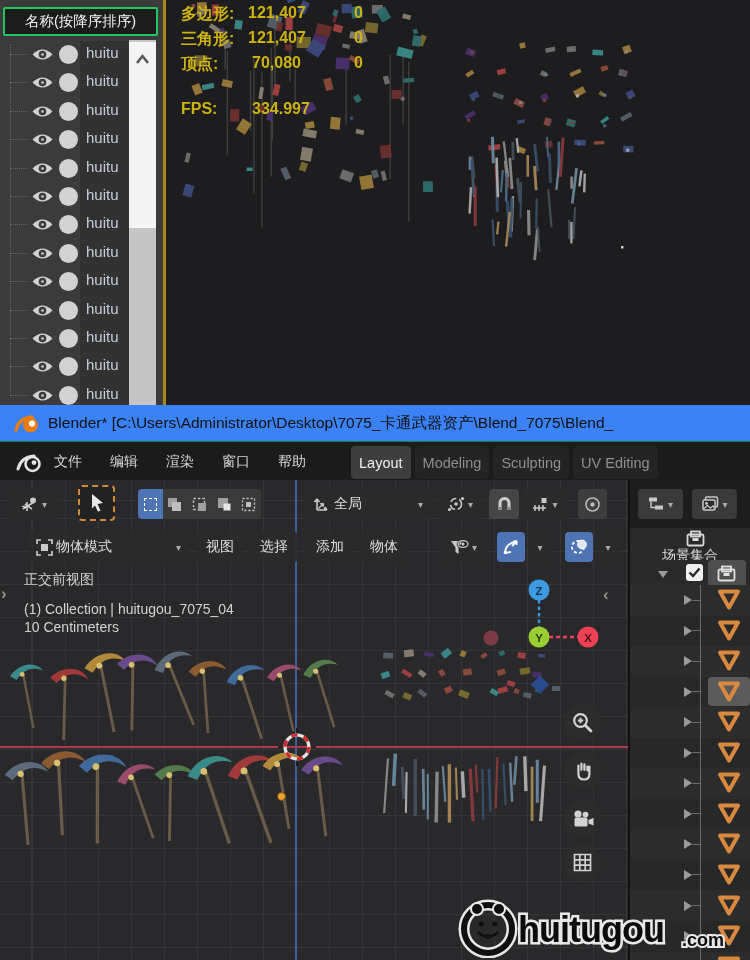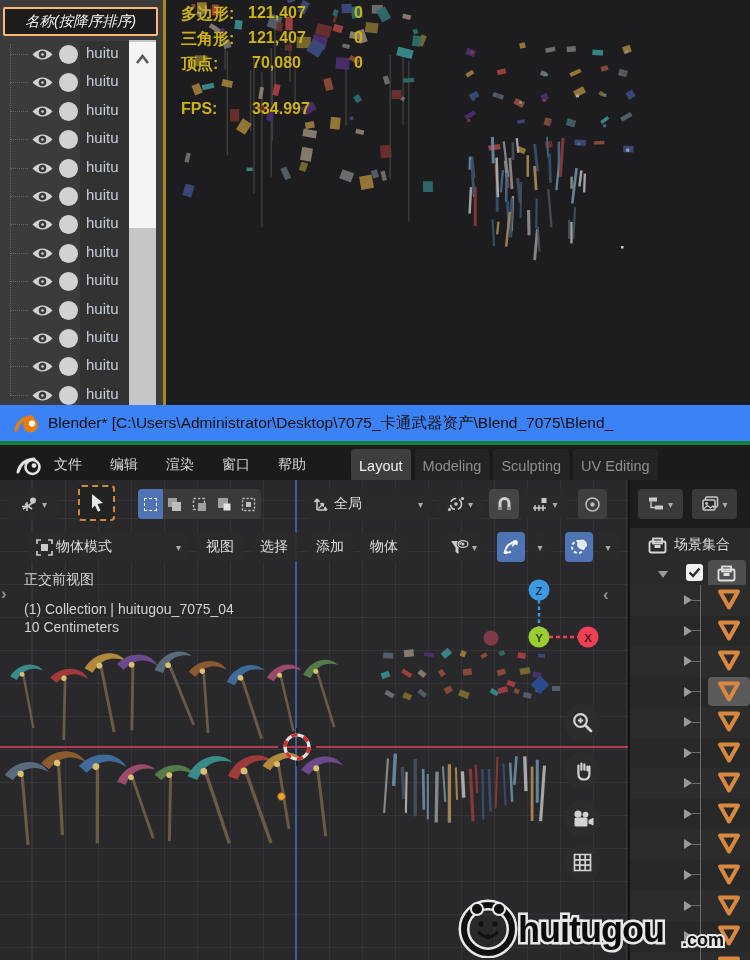--- a/index.html
+++ b/index.html
@@ -11,42 +11,42 @@
   .top{position:absolute;left:0;top:0;width:750px;height:405px;background:#1d1d1f;overflow:hidden;}
   .top-decor{position:absolute;left:0;top:0;}
   .stats{position:absolute;left:0;top:0;width:440px;color:#cdb30f;font-size:16px;font-weight:bold;}
   .stat-row{position:absolute;left:0;width:440px;height:22px;}
   .stat-label{position:absolute;left:181px;}
   .stat-value{position:absolute;left:248px;}
   .stat-extra{position:absolute;left:354px;}
 
   .panel{position:absolute;left:0;top:0;width:163px;height:405px;background:#3b3b3b;overflow:hidden;}
   .panel-header{position:absolute;left:3px;top:7px;width:155px;height:29px;background:#1c1c1c;
-    border:2px solid #fdba74;border-radius:2px;color:#f2f2f2;font-size:14.5px;
-    display:flex;align-items:center;justify-content:center;white-space:nowrap;font-style:italic;}
+    border:2px solid #22c55e;border-radius:2px;color:#f2f2f2;font-size:14.5px;
+    display:flex;align-items:center;justify-content:center;white-space:nowrap;}
   .rows{position:absolute;left:0;top:40px;width:163px;height:365px;}
   .txtband{position:absolute;left:80px;top:41px;width:50px;height:364px;background:#323232;}
   .treeline{position:absolute;left:10px;top:44px;width:0;height:352px;border-left:1px dotted #8a8a8a;opacity:.55;}
   .lrow{position:absolute;left:0;width:141px;height:28px;padding-left:28px;}
   .lrow .stub{position:absolute;left:10px;top:13px;width:18px;border-top:1px dotted #8a8a8a;opacity:.55;}
   .lrow .eye{position:absolute;left:31px;top:5px;}
   .lrow .ball{position:absolute;left:59px;top:4px;width:19px;height:19px;border-radius:50%;background:#d2d2d2;}
   .lrow .nm{position:absolute;left:86px;top:3px;color:#c6cddb;font-size:15px;}
   .vscroll{position:absolute;left:129px;top:40px;width:27px;height:365px;background:#c6c6c6;}
   .vthumb{position:absolute;left:0;top:2px;width:27px;height:186px;background:#f4f4f4;}
   .yline{position:absolute;left:163px;top:0;width:3px;height:405px;background:#a8891f;}
 
   
   .titlebar{position:absolute;left:0;top:405px;width:750px;height:36px;background:#3b82f6;
     display:flex;align-items:center;overflow:hidden;white-space:nowrap;}
   .titlebar .tlogo{margin:0 8px 0 14px;flex:0 0 auto;}
   .titlebar .ttext{color:#101010;font-size:15.5px;}
 
   
-  .menubar{position:absolute;left:0;top:441px;width:750px;height:39px;background:#1b1b1b;border-top:4px solid #15803d;}
+  .menubar{position:absolute;left:0;top:441px;width:750px;height:39px;background:#1b1b1b;border-top:1px solid #15803d;}
   .mlogo{position:absolute;left:16px;top:8px;}
   .mitem{position:absolute;top:0;height:39px;width:40px;display:flex;align-items:center;justify-content:center;
     color:#d8d8d8;font-size:14px;white-space:nowrap;}
   .tabs{position:absolute;left:351px;top:4px;height:33px;display:flex;gap:4px;}
   .tab{height:33px;padding:0 8px;border-radius:4px;background:#242424;color:#8f8f8f;font-size:14.5px;
     display:flex;align-items:center;white-space:nowrap;}
   .tab.active{background:#3e3e3e;color:#f0f0f0;}
 
   
   .main{position:absolute;left:0;top:480px;width:750px;height:480px;background:#141414;}
@@ -76,21 +76,21 @@
   .navcircle{position:absolute;left:564px;width:37px;height:37px;border-radius:50%;
     background:rgba(44,44,44,.9);display:flex;align-items:center;justify-content:center;}
 
   .odivider{position:absolute;left:628px;top:0;width:2px;height:480px;background:#121212;}
   .outliner{position:absolute;left:630px;top:0;width:120px;height:480px;background:#2a2a2a;overflow:hidden;}
   .ohead{position:absolute;left:0;top:0;width:120px;height:48px;background:#1d1d1d;}
   .obtn{position:absolute;top:9px;width:45px;height:30px;background:#3a3a3a;border-radius:4px;
     display:flex;align-items:center;justify-content:center;gap:3px;}
   .obtn .chev{color:#ababab;font-size:10px;}
   .oscene{position:absolute;left:0;top:50px;width:120px;height:30px;display:flex;align-items:center;color:#dcdcdc;
-    font-size:14px;white-space:nowrap;overflow:hidden;}
+    font-size:14px;white-space:nowrap;overflow:hidden;flex-direction:column;}
   .ocoll{position:absolute;left:0;top:80px;width:120px;height:28px;}
   .orows{position:absolute;left:0;top:105px;width:120px;height:375px;
     background:repeating-linear-gradient(180deg,#2c2c2c 0 30.55px,#282828 30.55px 61.1px);}
   .otree{position:absolute;left:70px;top:0;width:1px;height:375px;background:#8d8d8d;opacity:.65;}
   .orow{position:absolute;left:0;width:120px;height:30px;}
   .orow .disc{position:absolute;left:54px;top:10px;}
   .orow .hstub{position:absolute;left:62px;top:14.5px;width:9px;border-top:1px solid #8d8d8d;opacity:.65;}
   .orow .hilite{position:absolute;left:78px;top:0;width:42px;height:29px;background:#5b5b5b;border-radius:4px;}
   .orow .mesh{position:absolute;left:85px;top:2px;}
 

